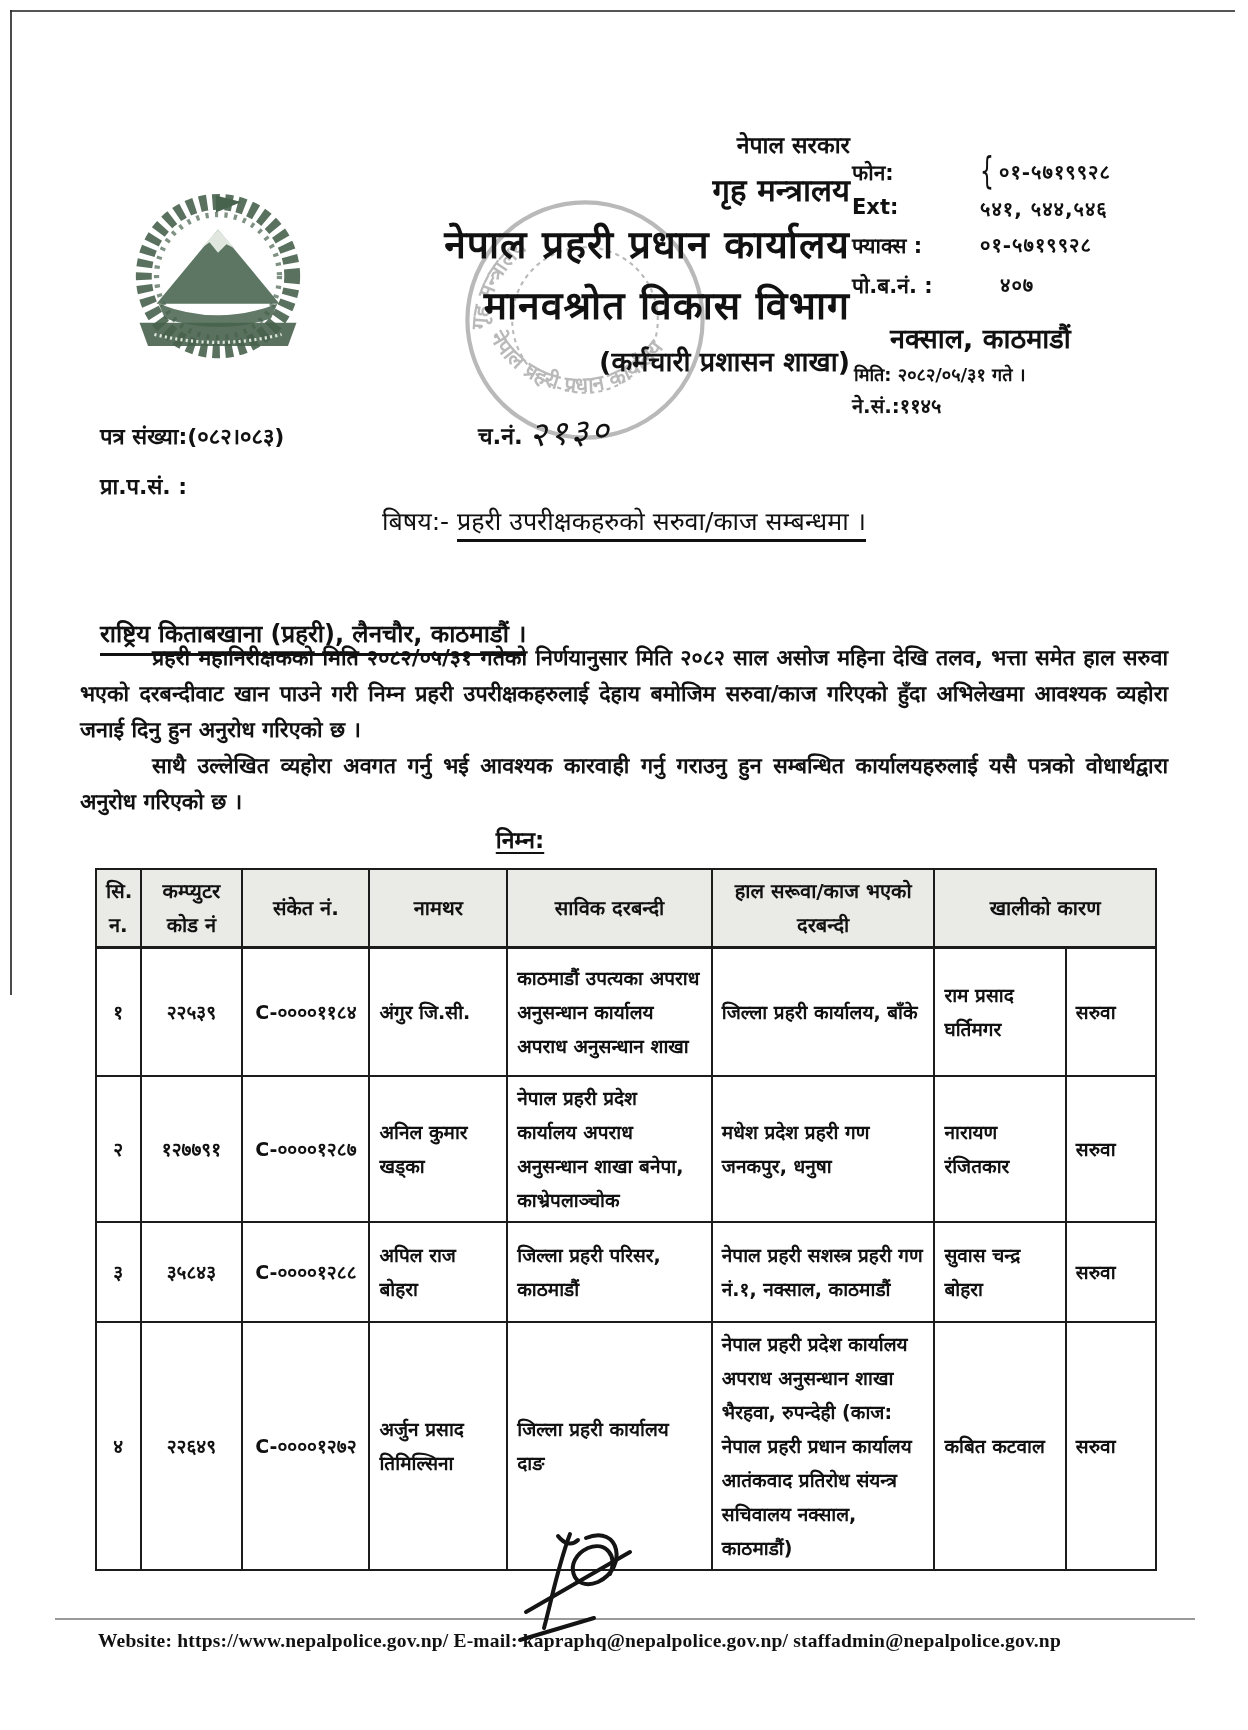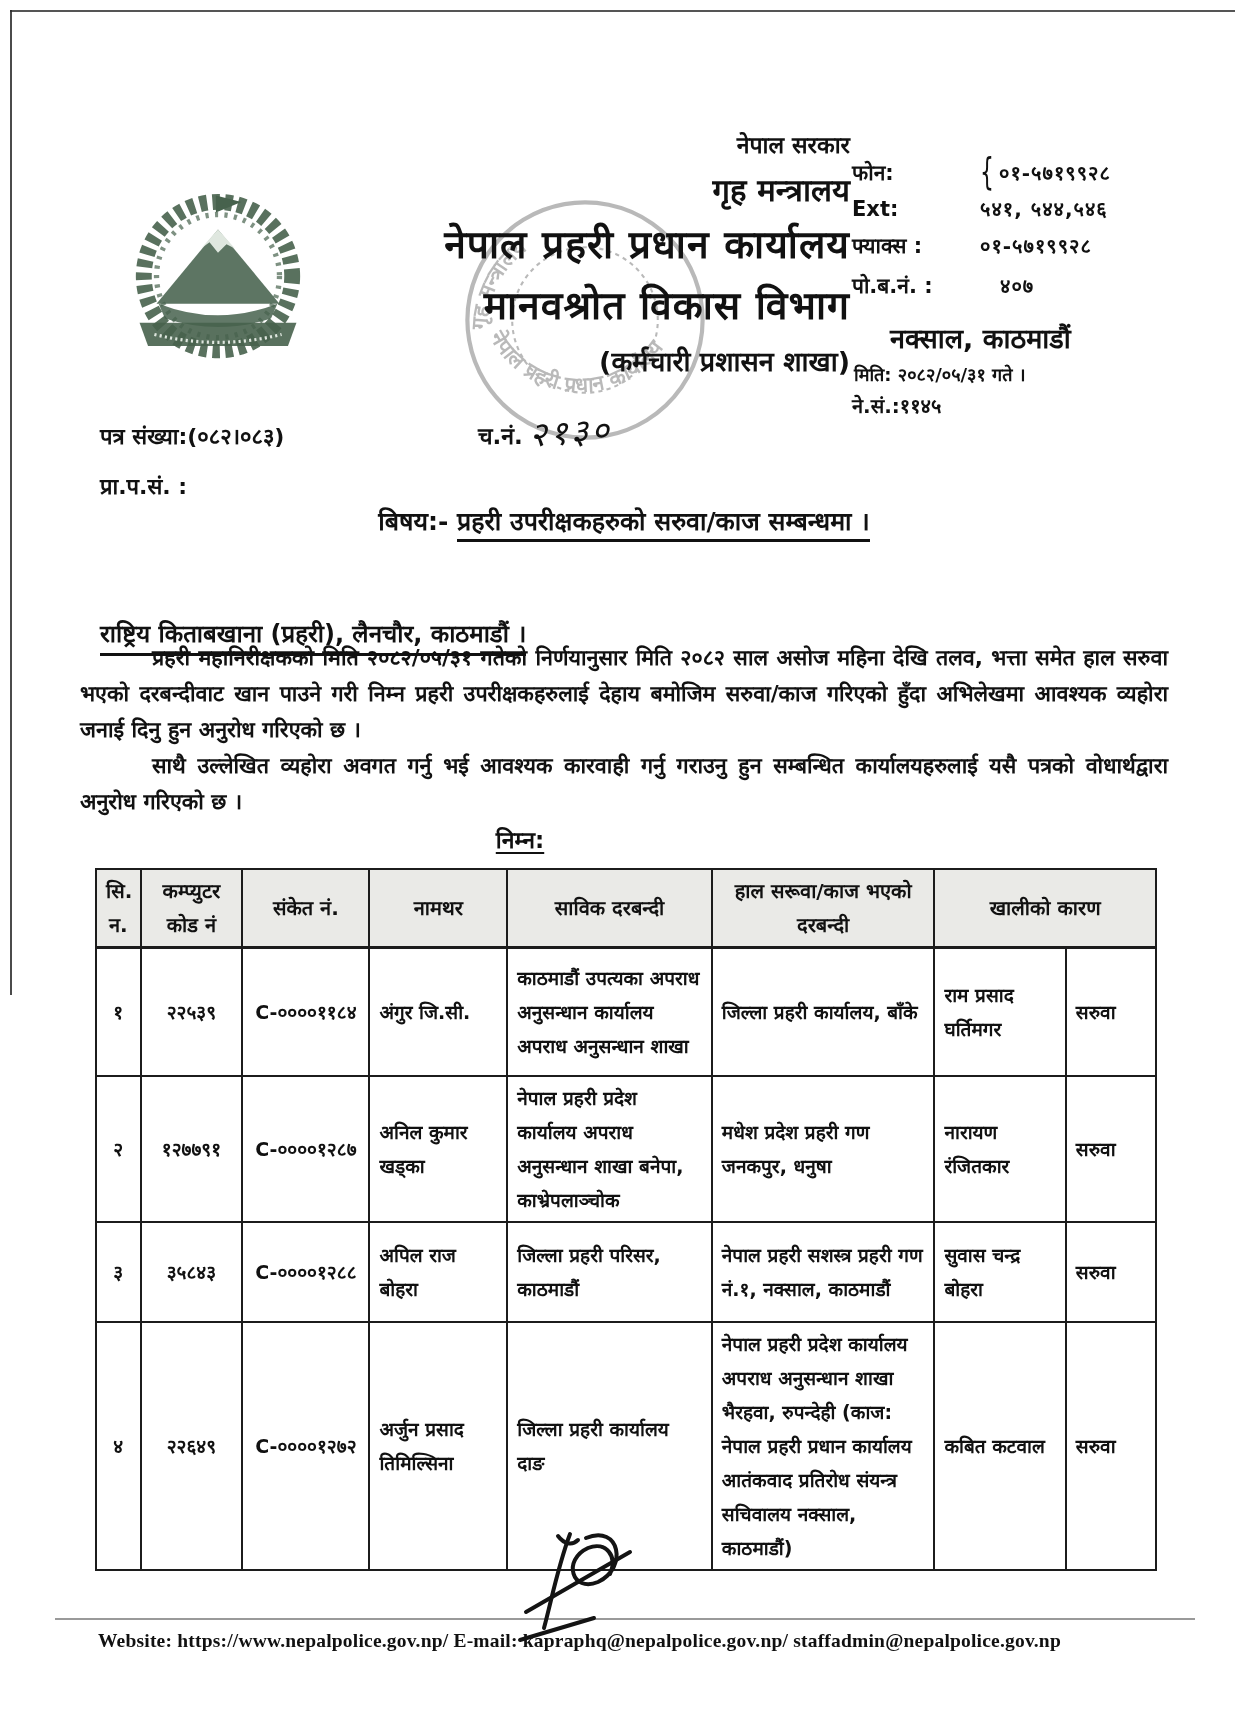--- a/index.html
+++ b/index.html
@@ -23,39 +23,39 @@
 
   
   .logo-box { left:112px; top:168px; width:212px; height:212px; z-index:1; }
 
   
   .stamp-box { left:445px; top:180px; width:280px; height:280px; z-index:0;
                transform:rotate(-10deg); opacity:.38; }
 
   
   .contact { left:852px; top:158px; width:390px; z-index:2; }
-  .c-row { display:flex; margin-bottom:9px; align-items:center; }
+  .c-row { display:flex; margin-bottom:9px; }
   .c-label { width:128px; font-size:21px; font-weight:700; }
   .c-val   { font-size:20px; font-weight:700; letter-spacing:1px; }
   .brace   { display:inline-block; transform:scaleY(1.7); font-weight:400; font-size:22px; margin-right:4px; }
   .c-pobox { margin-top:12px; }
   .c-pobox .c-label { width:148px; }
   .c-city  { font-size:27px; font-weight:700; margin:20px 0 6px 38px; }
   .c-date  { font-size:18px; font-weight:700; margin-left:2px; }
   .c-nesam { font-size:20px; font-weight:700; margin-top:6px; }
 
   
   .ref-letterno { left:100px; top:420px; font-size:22px; font-weight:700; }
   .ref-chn      { left:478px; top:408px; font-size:23px; font-weight:700; }
   .chn-value    { font-style:italic; font-size:34px; font-weight:500; letter-spacing:3px;
                   display:inline-block; transform:rotate(-4deg); margin-left:6px; }
   .ref-prapasam { left:100px; top:470px; font-size:22px; font-weight:700; }
 
   
-  .subject { left:0; top:503px; width:1248px; text-align:center; font-size:25px; font-weight:700; }
+  .subject { left:0; top:503px; width:1248px; text-align:center; font-size:25px; font-weight:400; }
   .subject .u { border-bottom:3px solid #111; padding-bottom:3px; }
 
   
   .addr1 { left:100px; top:558px; font-size:24px; font-weight:700; }
   .addr2 { left:100px; top:616px; font-size:24px; font-weight:700;
            border-bottom:3px solid #111; padding-bottom:4px; }
 
   
   .body-text { left:80px; top:640px; width:1088px; font-size:21.5px; font-weight:600;
                line-height:36px; text-align:justify; }

